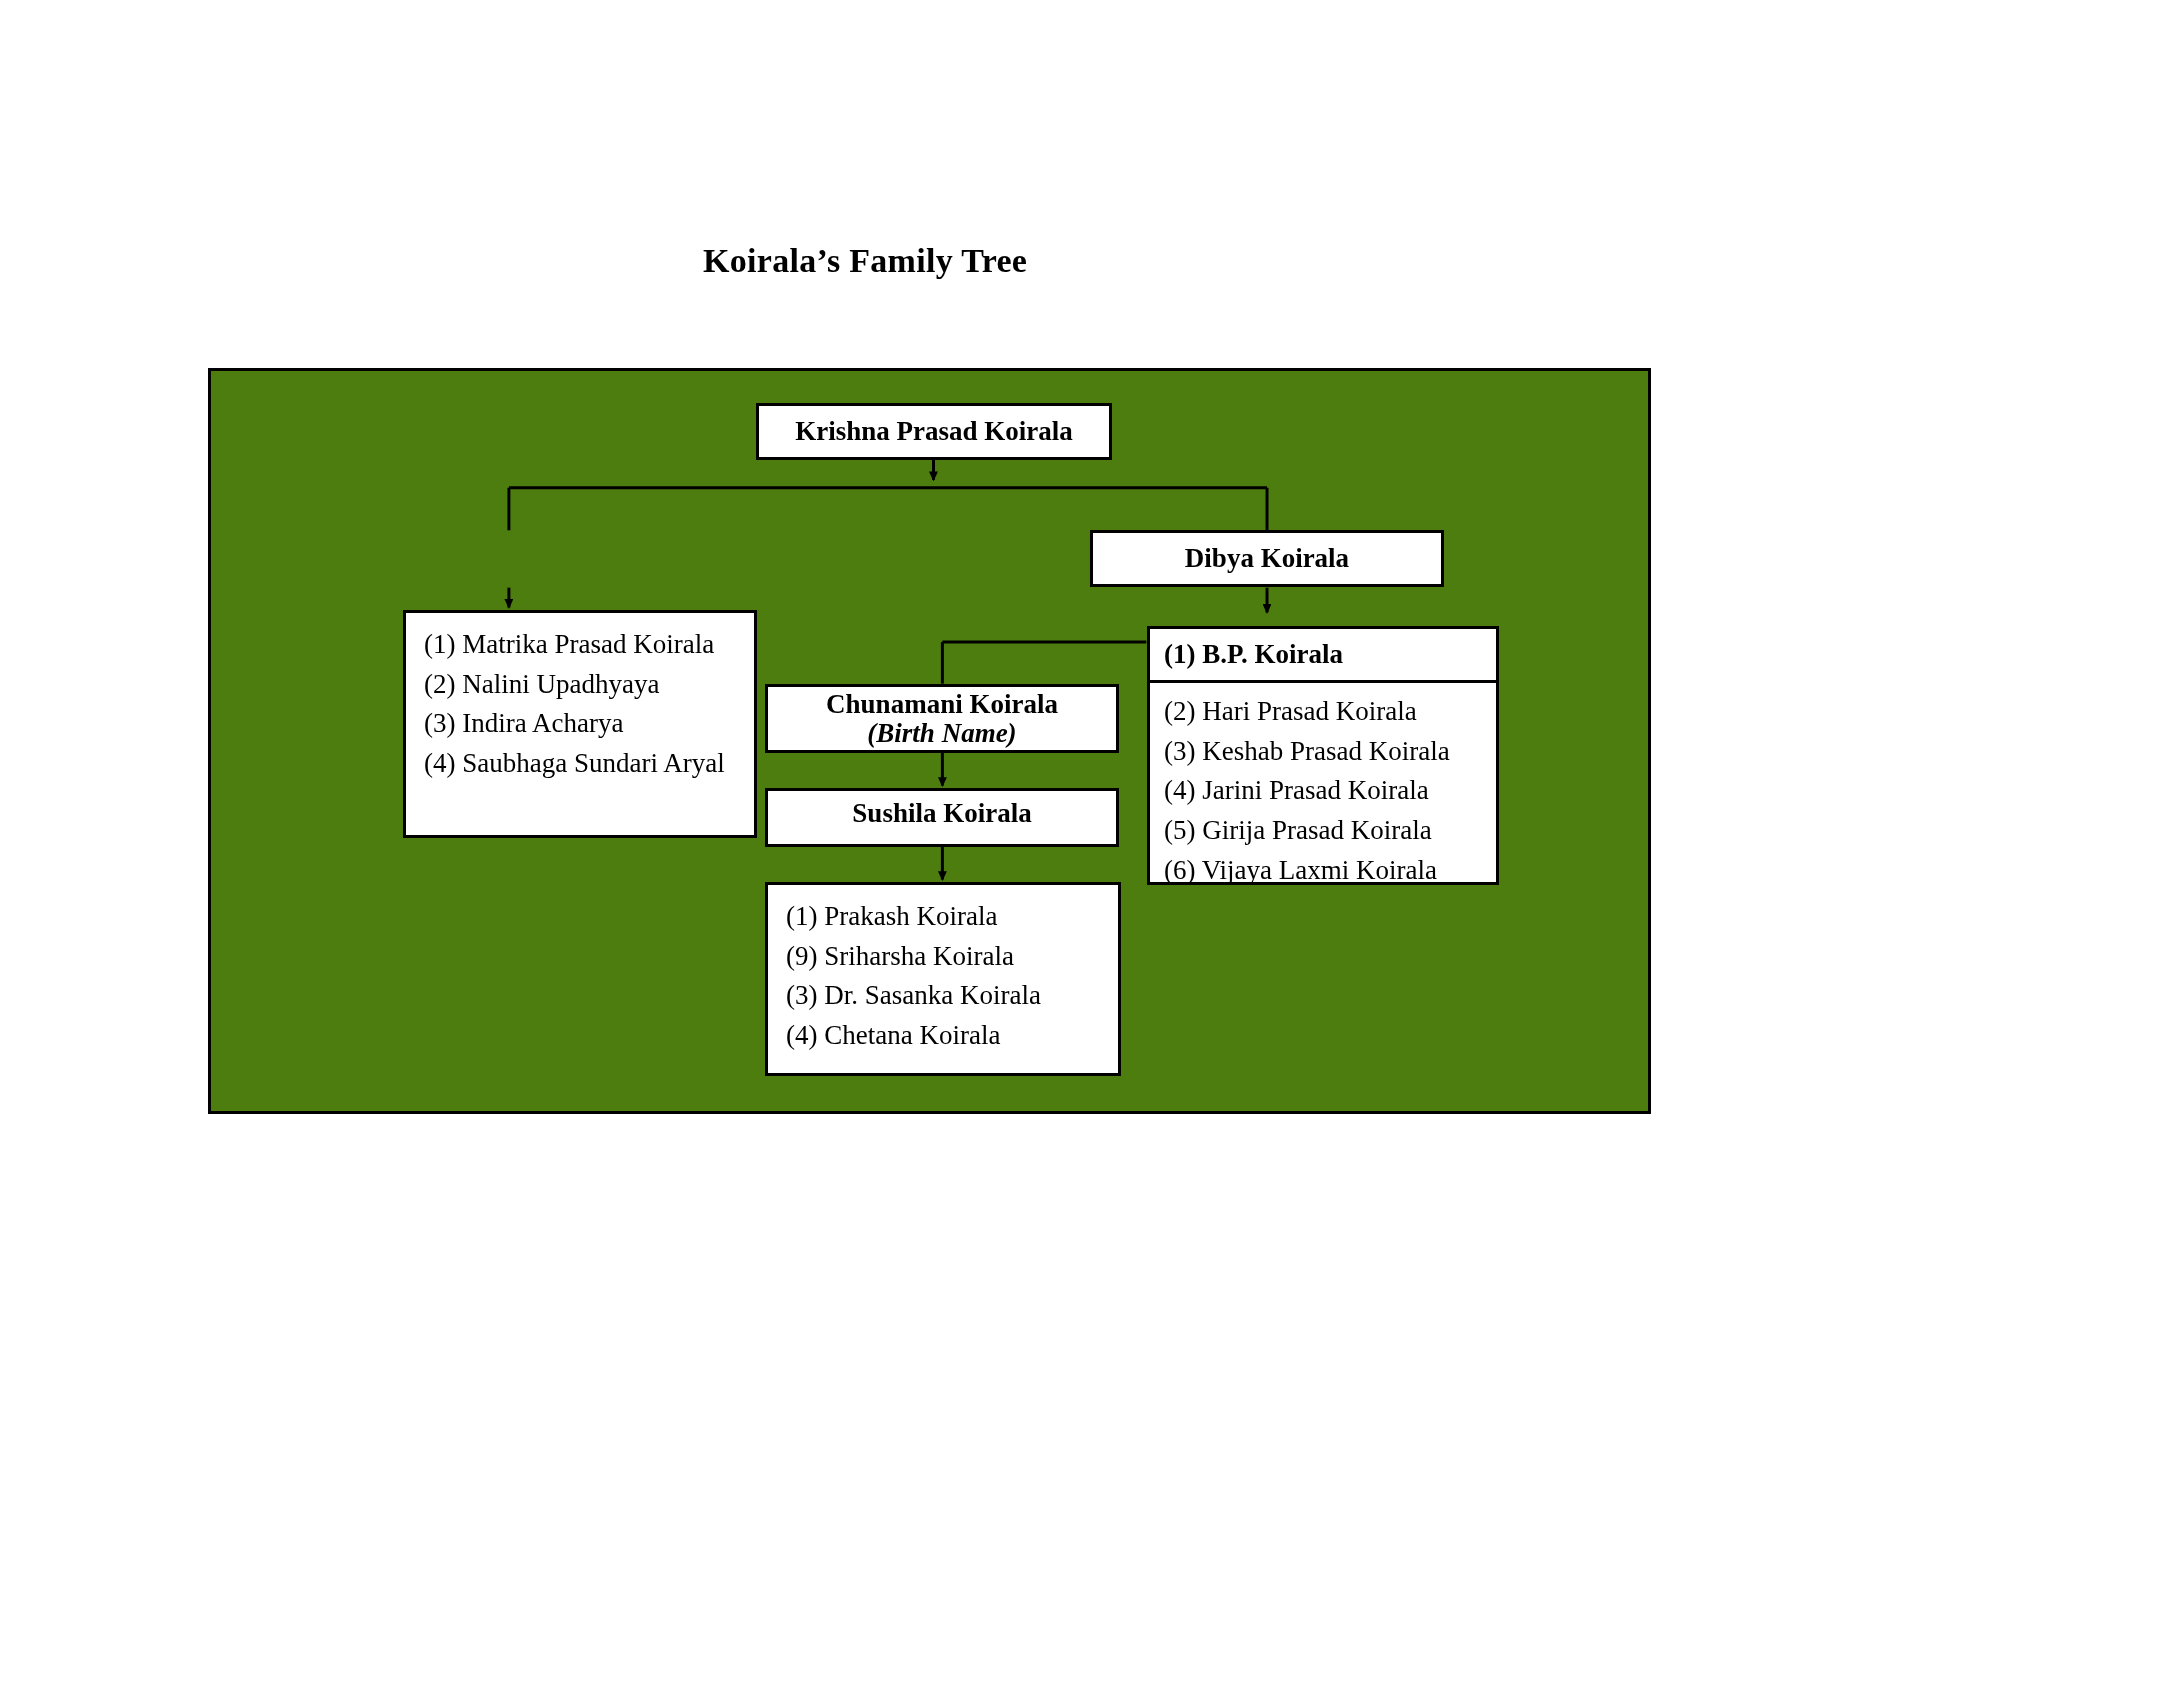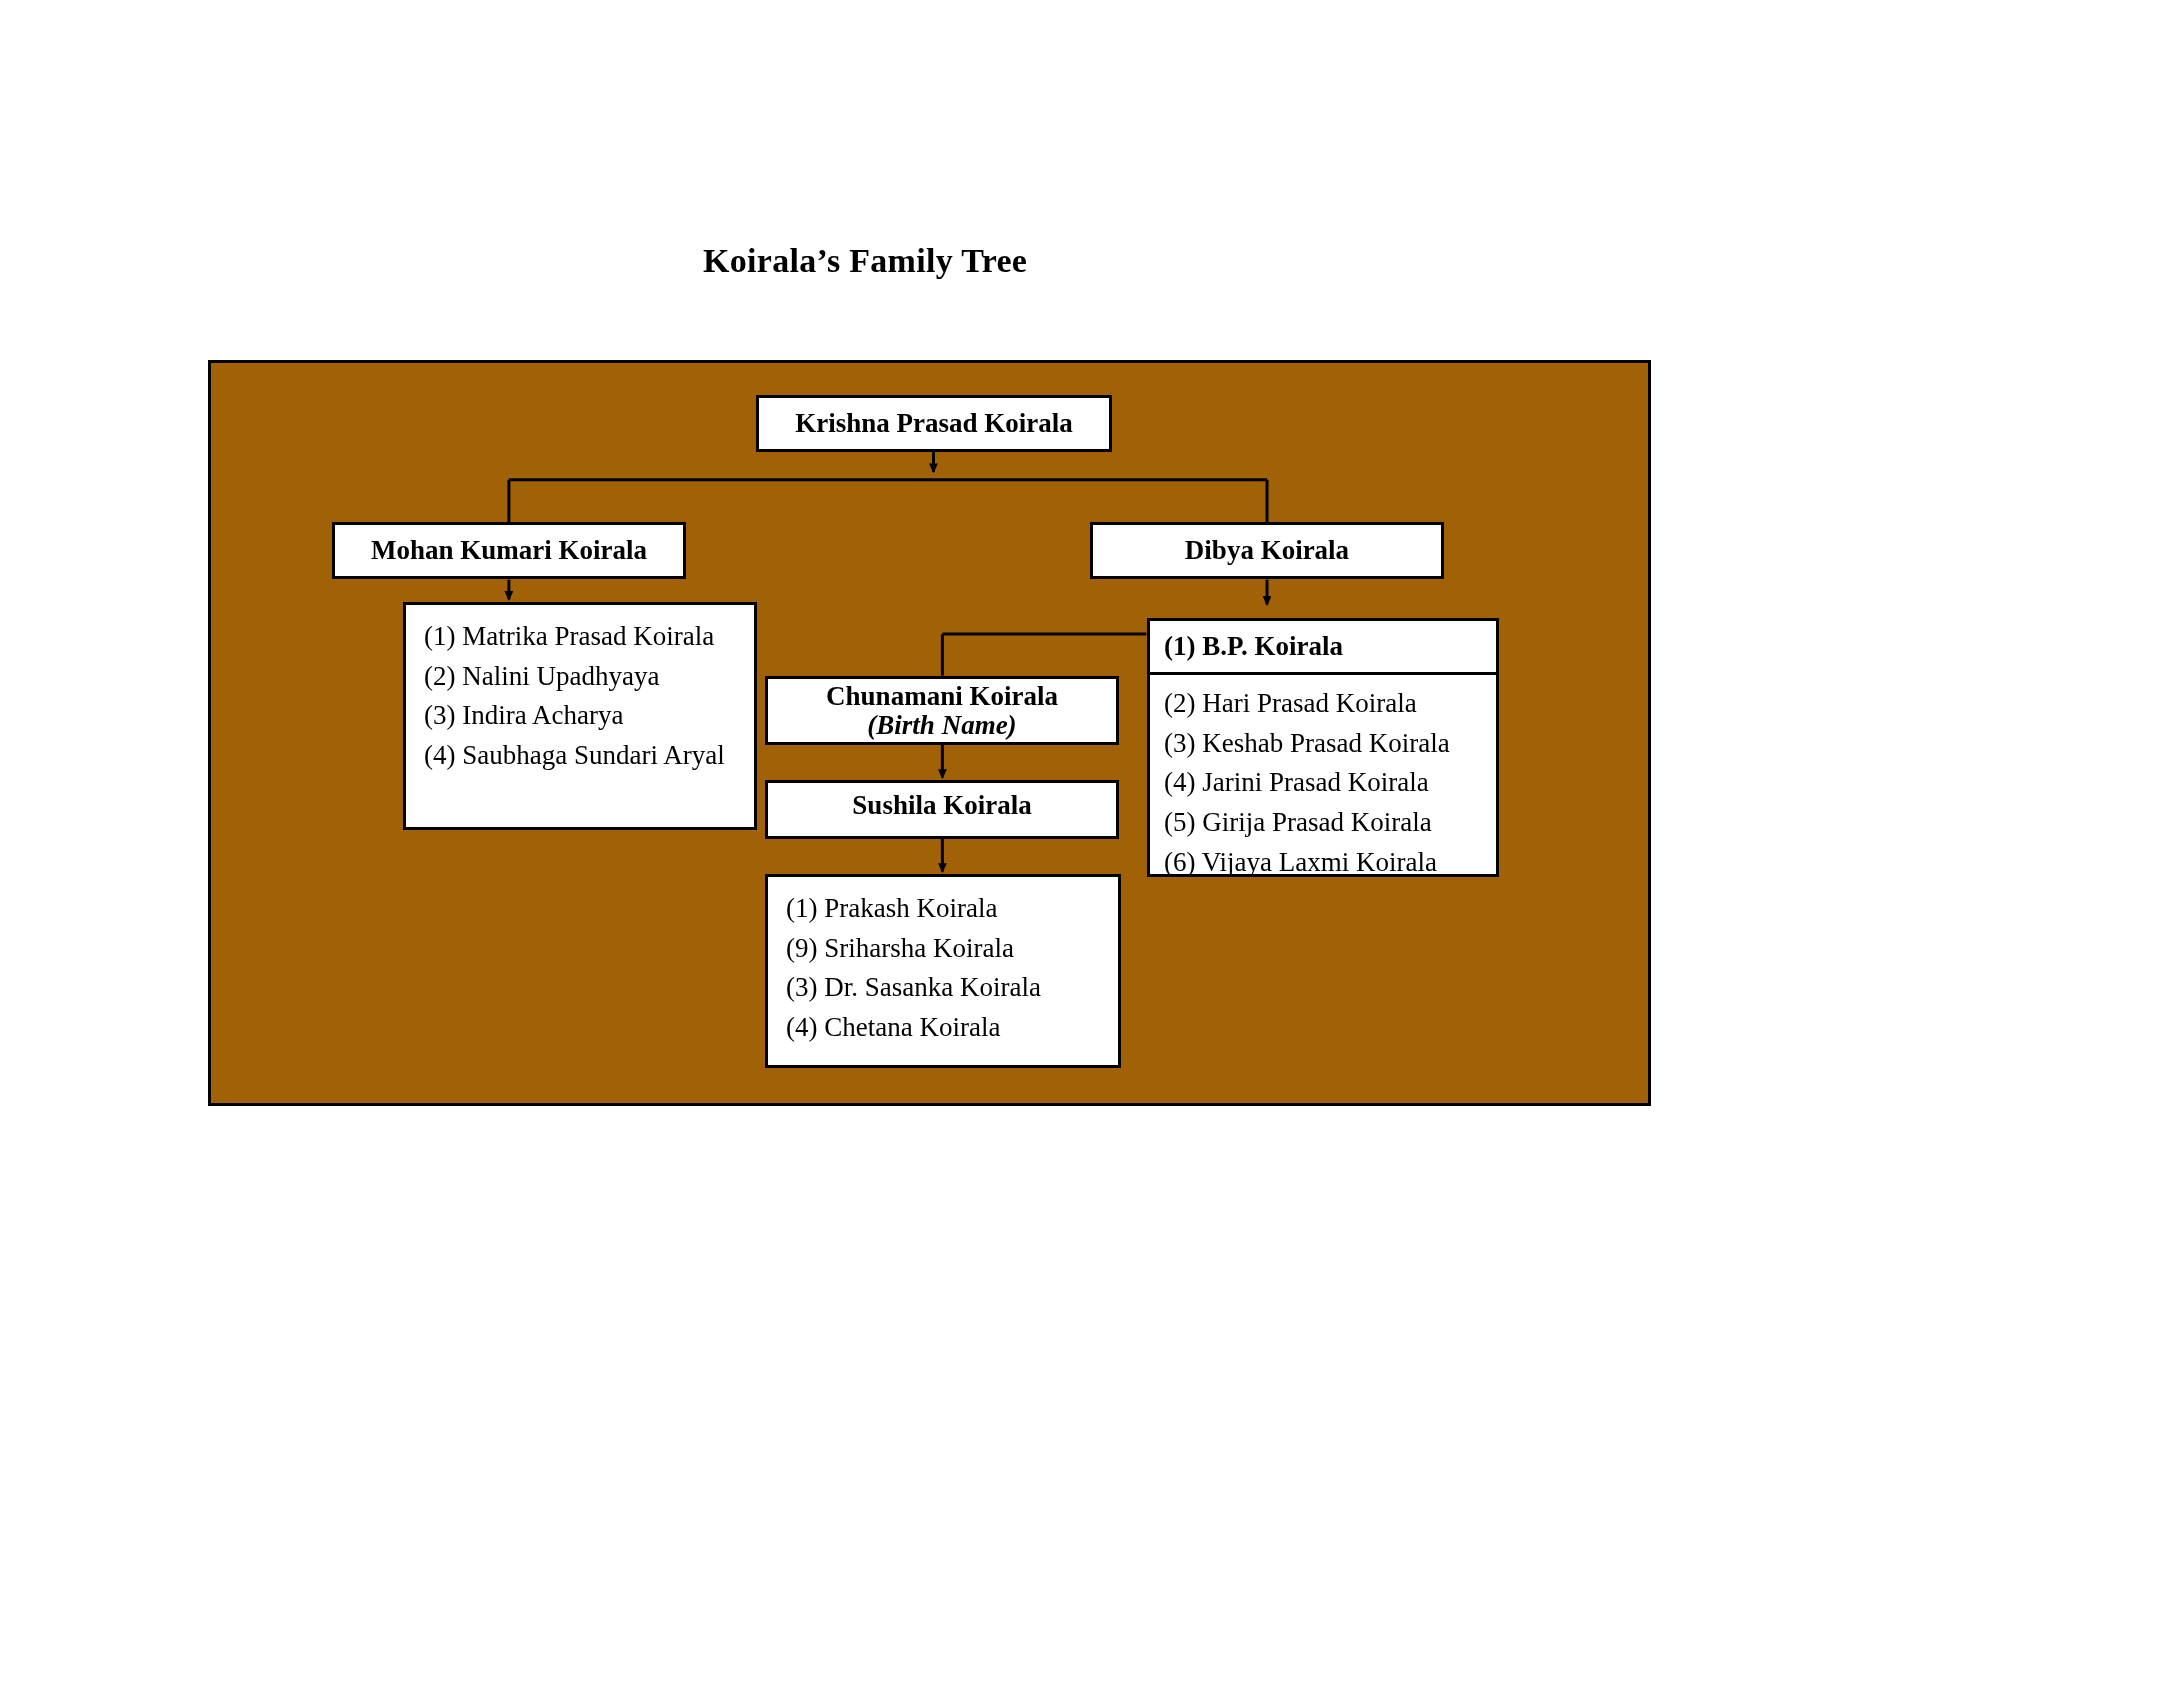--- a/index.html
+++ b/index.html
@@ -27,26 +27,26 @@
     font-size: 34px;
     font-weight: bold;
     letter-spacing: 0.3px;
     white-space: nowrap;
   }
 
   
   #diagram-frame {
     position: absolute;
     left: 208px;
-    top: 360px;
+    top: 368px;
     width: 1443px;
     height: 746px;
     border: 3px solid #000000;
     box-sizing: border-box;
-    background: #a16207;
+    background: #4d7c0f;
   }
 
   
   #connectors {
     position: absolute;
     left: 0;
     top: 0;
     width: 1443px;
     height: 746px;
     pointer-events: none;
@@ -181,23 +181,20 @@
 
       <line x1="739" y1="386" x2="739" y2="419" stroke="#000000" stroke-width="3" marker-end="url(#arrowhead)"></line>
 
       <line x1="739" y1="481" x2="739" y2="514" stroke="#000000" stroke-width="3" marker-end="url(#arrowhead)"></line>
     </svg>
 
     <div class="node" id="node-krishna">
       <div class="node-title">Krishna Prasad Koirala</div>
     </div>
 
-    <div class="node" id="node-mohan">
-      <div class="node-title">Mohan Kumari Koirala</div>
-    </div>
 
     <div class="node" id="node-dibya">
       <div class="node-title">Dibya Koirala</div>
     </div>
 
     <div class="list-box" id="list-mohan-children">
       <div class="list-item">(1) Matrika Prasad Koirala</div>
       <div class="list-item">(2) Nalini Upadhyaya</div>
       <div class="list-item">(3) Indira Acharya</div>
       <div class="list-item">(4) Saubhaga Sundari Aryal</div>

